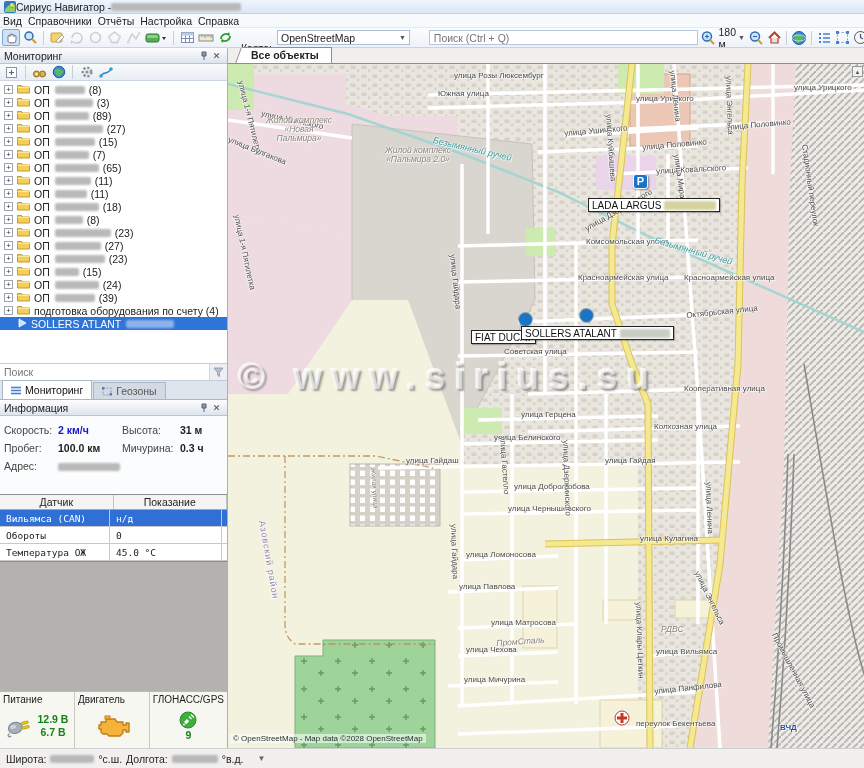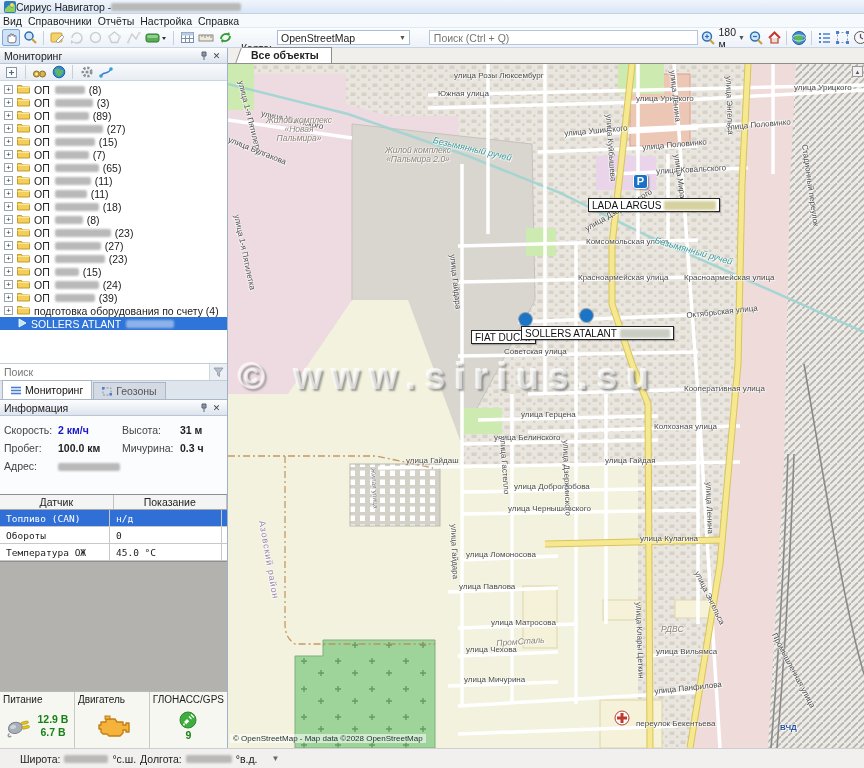--- a/index.html
+++ b/index.html
@@ -84,21 +84,21 @@
   .mlabel.tiny { font-size:6.5px; color:#777; }
   .wmark { position:absolute; left:10px; top:292px; font-size:37px; font-weight:bold; letter-spacing:9px; color:rgba(250,250,250,.6); text-shadow:2px 2px 2px rgba(90,90,90,.55), -1px -1px 0 rgba(255,255,255,.7); white-space:nowrap; }
   .attrib { position:absolute; left:2px; bottom:5px; font-size:8px; color:#233; background:rgba(255,255,255,.55); padding:0 3px; }
   .mdot { position:absolute; width:13px; height:13px; border-radius:50%; background:#1b75c4; box-shadow:0 0 0 1px rgba(20,70,120,.4); }
   .mpark { position:absolute; width:15px; height:15px; background:#1a72c8; border:1px solid #fff; border-radius:3px; color:#fff; font-weight:bold; font-size:11px; text-align:center; line-height:13px; box-shadow:1px 1px 2px rgba(0,0,0,.4); }
   .vlabel { position:absolute; height:14px; border:1px solid #222; background:#fff; font-size:10px; color:#111; display:flex; align-items:center; gap:3px; padding:0 3px; box-shadow:1px 1px 1px rgba(0,0,0,.25); white-space:nowrap; }
   .vplate { display:inline-block; height:9px; border-radius:1px; filter:blur(1px); }
   .mscroll { position:absolute; right:1px; top:2px; width:11px; height:11px; background:#f2f2f2; border:1px solid #9a9a9a; font-size:6px; text-align:center; line-height:10px; color:#555; }
 
   
-  .statusbar { height:20px; background:#f1f0ef; border-top:1px solid #cfcfcf; display:flex; align-items:center; padding:0 20px; font-size:10.5px; gap:4px; }
+  .statusbar { height:20px; background:#f1f0ef; border-top:1px solid #cfcfcf; display:flex; align-items:center; padding:0 6px; font-size:10.5px; gap:4px; }
 </style>
 </head>
 <body>
 
 <div id="app">
 
   <div class="titlebar">
     <svg width="12" height="12">
         <rect x="0" y="0" width="12" height="12" rx="2" fill="#2e7bc4"></rect>
         <path d="M1,8 L5,4 L8,7 L11,3 V11 H1 Z" fill="#8fd05a"></path>
@@ -551,21 +551,21 @@
           <span style="grid-column:2 / 5"><span class="redact2" style="width:62px"></span></span>
         </div>
       </div>
       <div class="stable">
         <div class="sthead">
           <div>Датчик</div>
           <div>Показание</div>
         </div>
         <div id="sensrows">
             <div class="strow sel">
-              <div>Топливо (CAN)</div>
+              <div>Вильямса (CAN)</div>
               <div>н/д</div>
             </div>
             <div class="strow">
               <div>Обороты</div>
               <div>0</div>
             </div>
             <div class="strow">
               <div>Температура ОЖ</div>
               <div>45.0 °C</div>
             </div>

